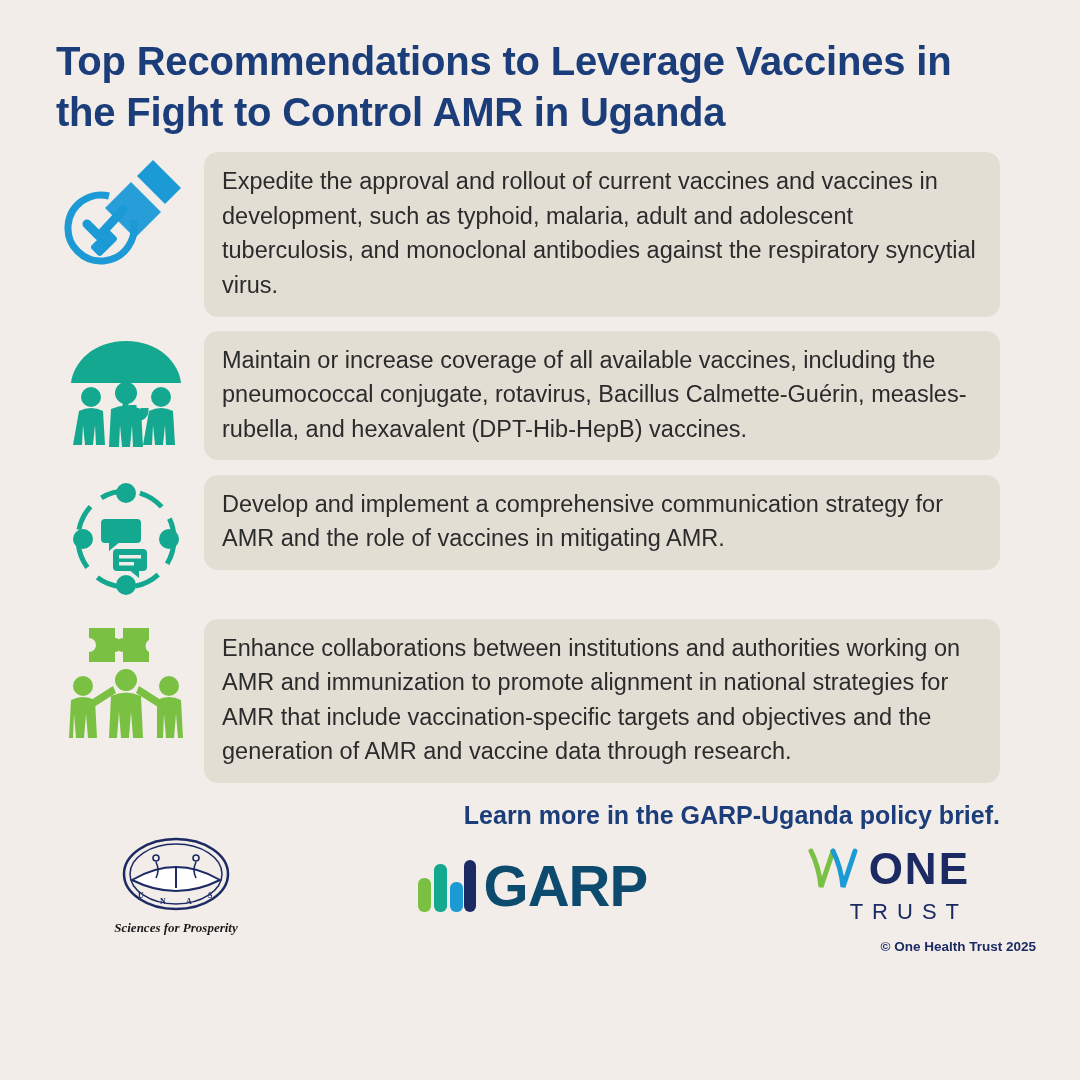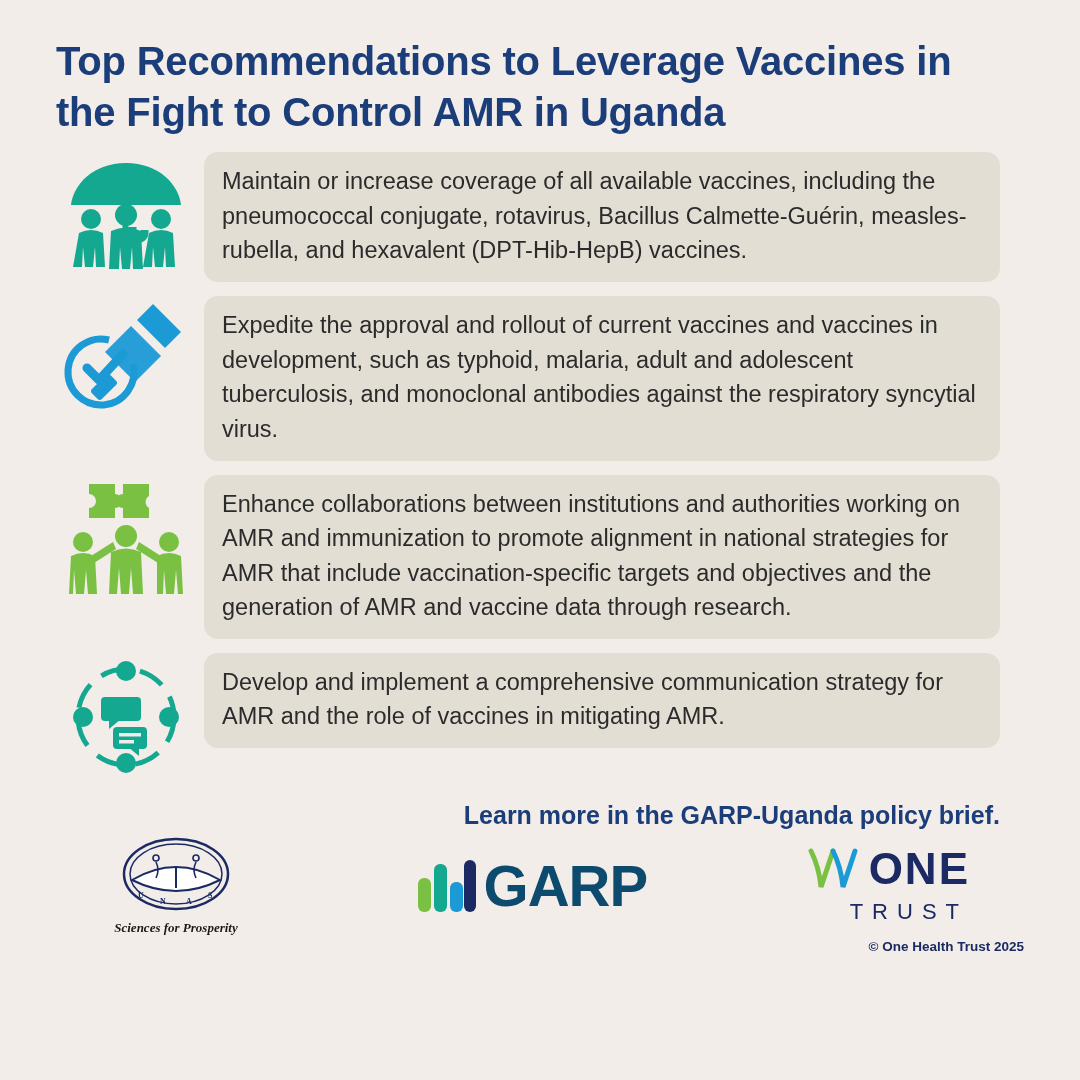--- a/index.html
+++ b/index.html
@@ -121,35 +121,52 @@
   }
   .oht-trust {
     font-size: 22px;
     color: #1b2a63;
     letter-spacing: 9px;
     margin-top: 8px;
     margin-right: 2px;
   }
   .copyright {
     position: absolute;
-    right: 56px;
+    right: 44px;
     bottom: 18px;
     font-size: 13.5px;
     font-weight: bold;
     color: #1b2a63;
   }
 </style>
 </head>
 <body>
 
 <div class="page">
 
   <h1 class="title">Top Recommendations to Leverage Vaccines in the Fight to Control AMR in Uganda</h1>
 
   <div class="rec-list">
+
+    <div class="rec">
+      <div class="icon-box">
+        <svg width="130" height="130" viewBox="0 0 130 130">
+          <g fill="#1b9ad6">
+            <path d="M92 8 l28 28 -16 16 -28 -28 z"></path>
+            <path d="M70 30 l30 30 -26 26 -30 -30 z" opacity="0.95"></path>
+            <rect x="36" y="78" width="14" height="26" rx="3" transform="rotate(45 43 91)"></rect>
+          </g>
+          <g fill="none" stroke="#1b9ad6" stroke-width="7">
+            <path d="M72 68 a33 33 0 1 1 -24 -24"></path>
+          </g>
+          <path d="M26 72 l12 12 24 -26" fill="none" stroke="#1b9ad6" stroke-width="9" stroke-linecap="round" stroke-linejoin="round"></path>
+        </svg>
+      </div>
+      <div class="bubble">Expedite the approval and rollout of current vaccines and vaccines in development, such as typhoid, malaria, adult and adolescent tuberculosis, and monoclonal antibodies against the respiratory syncytial virus.</div>
+    </div>
 
     <div class="rec">
       <div class="icon-box">
         <svg width="130" height="125" viewBox="0 0 130 125">
           <g fill="#13a88f">
             <path d="M65 8 C32 8 12 30 10 50 L120 50 C118 30 98 8 65 8 Z"></path>
             <rect x="61.5" y="48" width="6" height="30" rx="3"></rect>
             <path d="M67.5 72 v6 a10 10 0 0 0 20 0 v-3 h-8 v3 a2 2 0 0 1 -4 0 v-6 z"></path>
             <rect x="57" y="18" width="16" height="6"></rect>
             <rect x="62" y="13" width="6" height="16"></rect>
@@ -162,76 +179,59 @@
             <circle cx="100" cy="64" r="10"></circle>
             <path d="M88 78 q12 -6 24 0 l2 34 h-9 l-1 -20 -2 20 h-8 l-2 -20 -1 20 h-9 z"></path>
           </g>
         </svg>
       </div>
       <div class="bubble">Maintain or increase coverage of all available vaccines, including the pneumococcal conjugate, rotavirus, Bacillus Calmette-Guérin, measles-rubella, and hexavalent (DPT-Hib-HepB) vaccines.</div>
     </div>
 
     <div class="rec">
       <div class="icon-box">
-        <svg width="130" height="130" viewBox="0 0 130 130">
-          <g fill="#1b9ad6">
-            <path d="M92 8 l28 28 -16 16 -28 -28 z"></path>
-            <path d="M70 30 l30 30 -26 26 -30 -30 z" opacity="0.95"></path>
-            <rect x="36" y="78" width="14" height="26" rx="3" transform="rotate(45 43 91)"></rect>
-          </g>
-          <g fill="none" stroke="#1b9ad6" stroke-width="7">
-            <path d="M72 68 a33 33 0 1 1 -24 -24"></path>
-          </g>
-          <path d="M26 72 l12 12 24 -26" fill="none" stroke="#1b9ad6" stroke-width="9" stroke-linecap="round" stroke-linejoin="round"></path>
-        </svg>
-      </div>
-      <div class="bubble">Expedite the approval and rollout of current vaccines and vaccines in development, such as typhoid, malaria, adult and adolescent tuberculosis, and monoclonal antibodies against the respiratory syncytial virus.</div>
+        <svg width="130" height="125" viewBox="0 0 130 125">
+          <circle cx="65" cy="62" r="48" fill="none" stroke="#13a88f" stroke-width="5" stroke-dasharray="26 14"></circle>
+          <g fill="#13a88f">
+            <circle cx="65" cy="16" r="10"></circle>
+            <circle cx="108" cy="62" r="10"></circle>
+            <circle cx="65" cy="108" r="10"></circle>
+            <circle cx="22" cy="62" r="10"></circle>
+            <rect x="40" y="42" width="40" height="24" rx="4"></rect>
+            <path d="M48 64 l0 10 12 -10 z"></path>
+            <rect x="52" y="72" width="34" height="22" rx="4"></rect>
+            <path d="M78 92 l0 9 -11 -9 z"></path>
+          </g>
+          <g fill="#f2ede9">
+            <rect x="58" y="78" width="22" height="3.5"></rect>
+            <rect x="58" y="85" width="15" height="3.5"></rect>
+          </g>
+        </svg>
+      </div>
+      <div class="bubble">Develop and implement a comprehensive communication strategy for AMR and the role of vaccines in mitigating AMR.</div>
     </div>
 
     <div class="rec">
       <div class="icon-box">
         <svg width="130" height="135" viewBox="0 0 130 135">
           <g fill="#7ac143">
             <path d="M28 12 h26 v10 a7 7 0 0 1 0 14 v10 h-26 v-10 a7 7 0 0 0 0 -14 z"></path>
             <path d="M62 12 h26 v12 a7 7 0 0 0 0 12 v10 h-26 v-10 a7 7 0 0 1 0 -14 z"></path>
             <circle cx="22" cy="70" r="10"></circle>
             <path d="M10 84 q12 -6 24 0 l2 38 h-9 l-2 -24 -2 24 h-8 l-2 -24 -1 24 h-4 z"></path>
             <circle cx="65" cy="64" r="11"></circle>
             <path d="M50 80 q15 -7 30 0 l2 42 h-10 l-2 -26 -2 26 h-8 l-2 -26 -2 26 h-8 z"></path>
             <circle cx="108" cy="70" r="10"></circle>
             <path d="M96 84 q12 -6 24 0 l2 38 h-5 l-2 -24 -2 24 h-8 l-2 -24 -1 24 h-6 z"></path>
             <path d="M30 84 l22 -14 3 7 -22 14 z"></path>
             <path d="M100 84 l-22 -14 -3 7 22 14 z"></path>
           </g>
         </svg>
       </div>
       <div class="bubble">Enhance collaborations between institutions and authorities working on AMR and immunization to promote alignment in national strategies for AMR that include vaccination-specific targets and objectives and the generation of AMR and vaccine data through research.</div>
-    </div>
-
-    <div class="rec">
-      <div class="icon-box">
-        <svg width="130" height="125" viewBox="0 0 130 125">
-          <circle cx="65" cy="62" r="48" fill="none" stroke="#13a88f" stroke-width="5" stroke-dasharray="26 14"></circle>
-          <g fill="#13a88f">
-            <circle cx="65" cy="16" r="10"></circle>
-            <circle cx="108" cy="62" r="10"></circle>
-            <circle cx="65" cy="108" r="10"></circle>
-            <circle cx="22" cy="62" r="10"></circle>
-            <rect x="40" y="42" width="40" height="24" rx="4"></rect>
-            <path d="M48 64 l0 10 12 -10 z"></path>
-            <rect x="52" y="72" width="34" height="22" rx="4"></rect>
-            <path d="M78 92 l0 9 -11 -9 z"></path>
-          </g>
-          <g fill="#f2ede9">
-            <rect x="58" y="78" width="22" height="3.5"></rect>
-            <rect x="58" y="85" width="15" height="3.5"></rect>
-          </g>
-        </svg>
-      </div>
-      <div class="bubble">Develop and implement a comprehensive communication strategy for AMR and the role of vaccines in mitigating AMR.</div>
     </div>
 
   </div>
 
   <div class="learn">Learn more in the GARP-Uganda policy brief.</div>
 
   <div class="logos">
 
     <div class="unas-logo">
       <svg width="120" height="78" viewBox="0 0 120 78">

